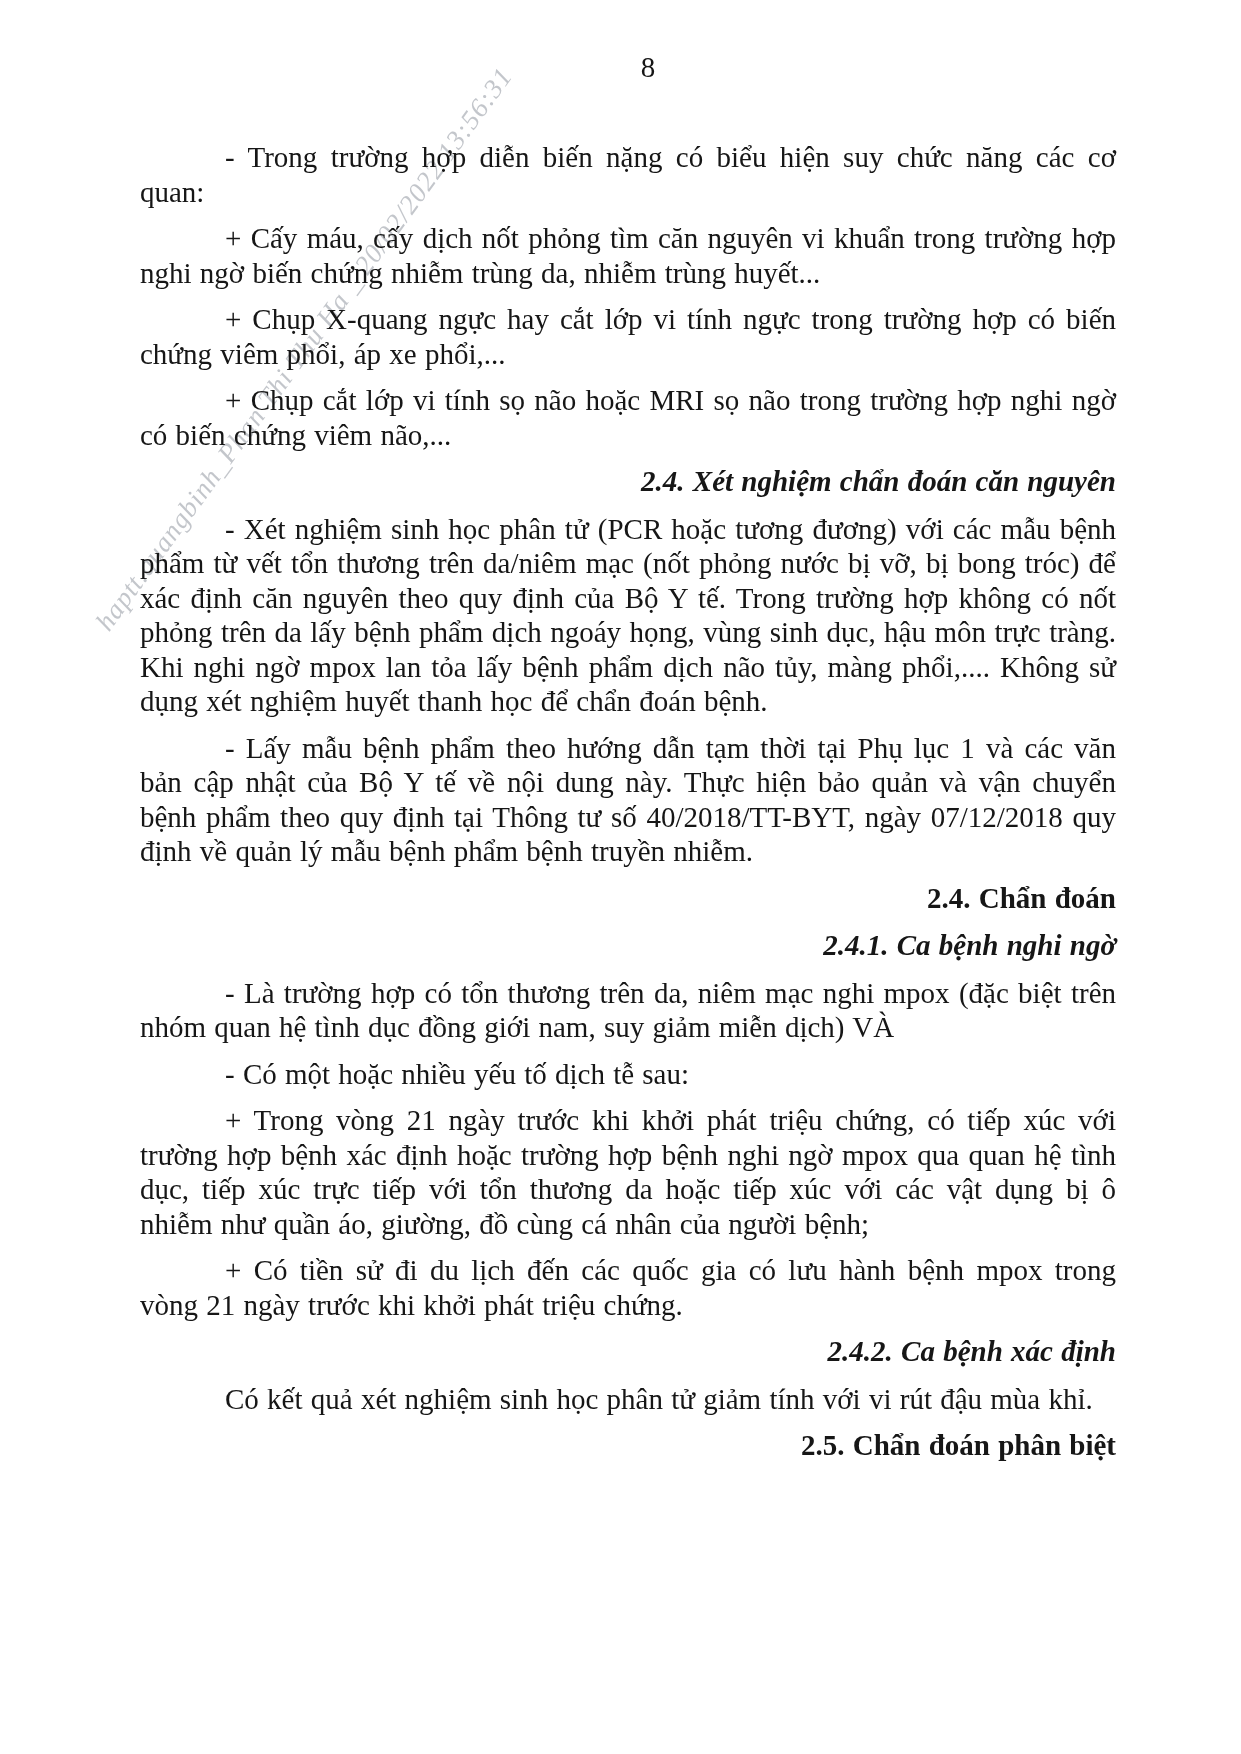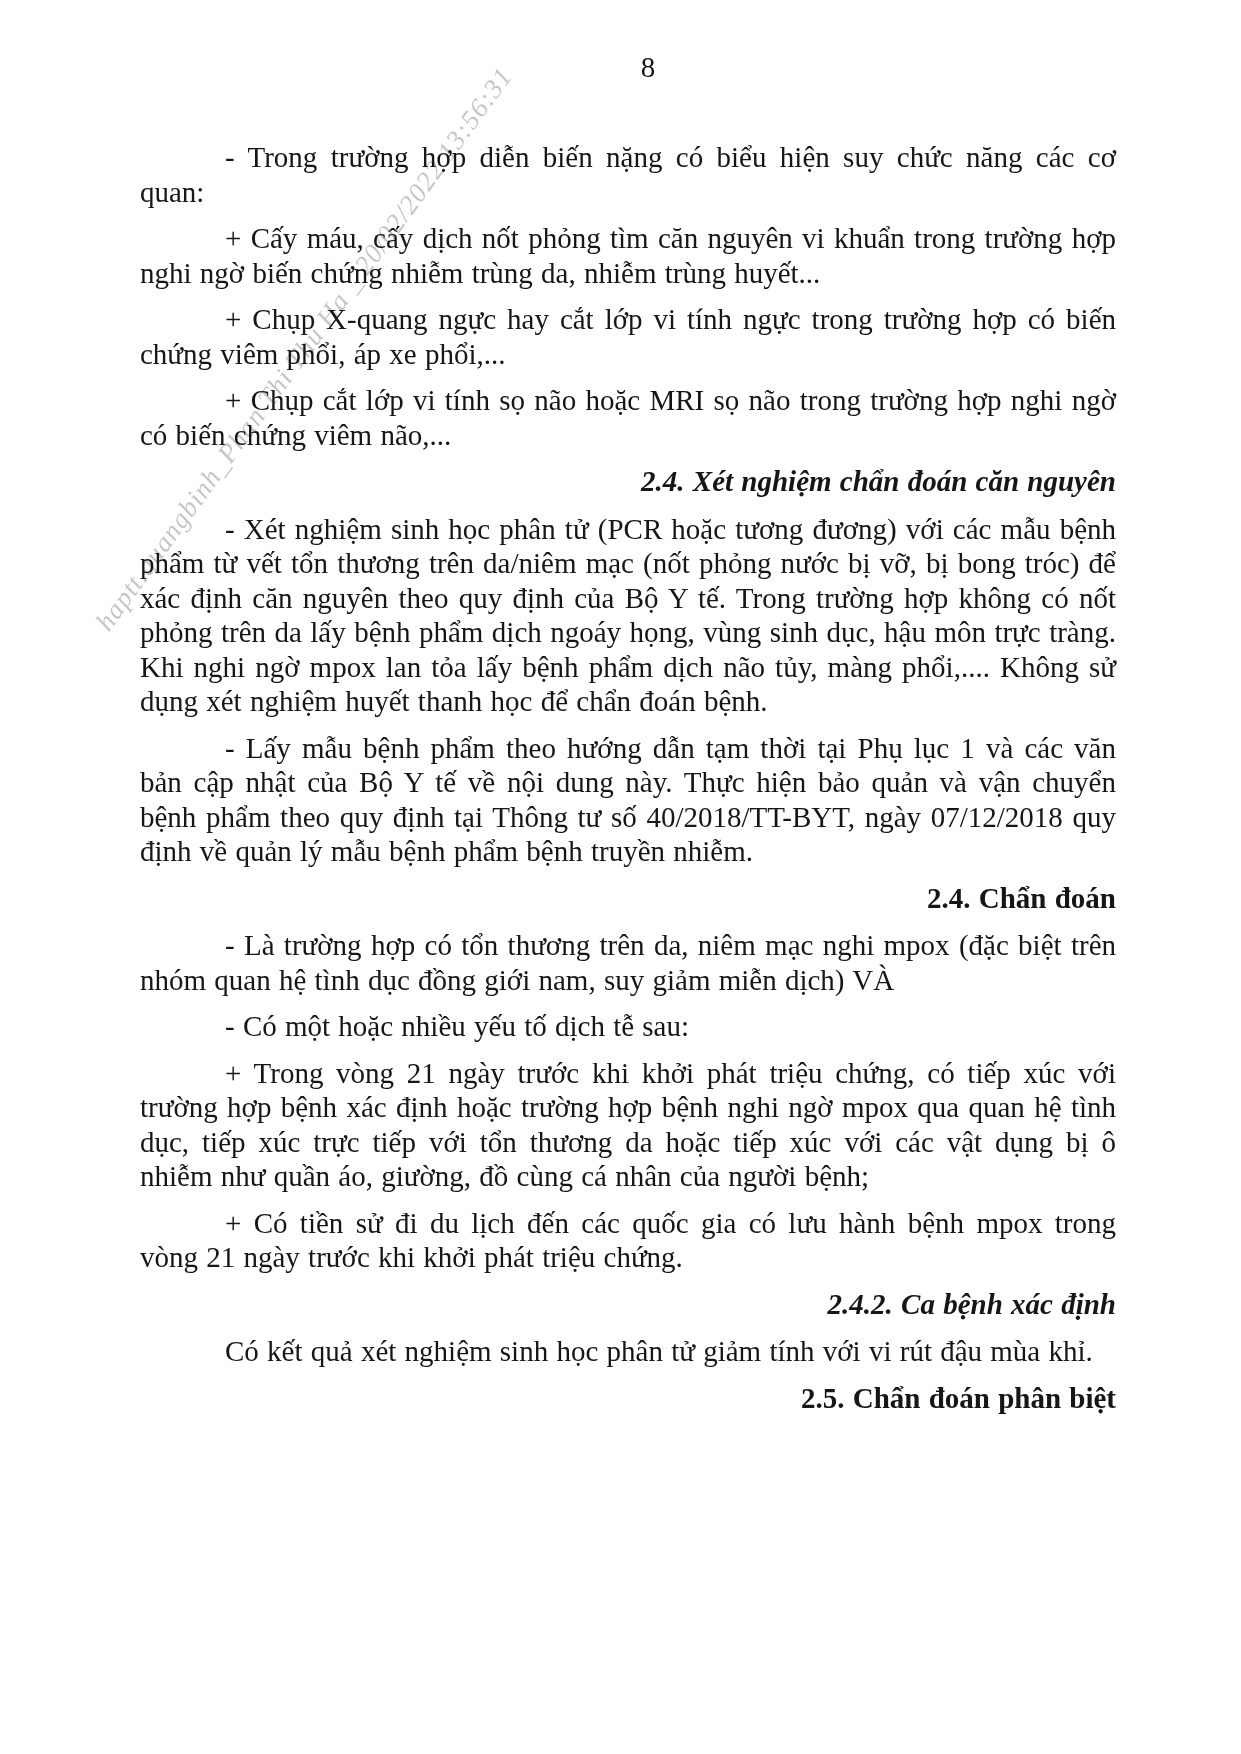--- a/index.html
+++ b/index.html
@@ -75,20 +75,21 @@
     <p>- Trong trường hợp diễn biến nặng có biểu hiện suy chức năng các cơ quan:</p>
     <p>+ Cấy máu, cấy dịch nốt phỏng tìm căn nguyên vi khuẩn trong trường hợp nghi ngờ biến chứng nhiễm trùng da, nhiễm trùng huyết...</p>
     <p>+ Chụp X-quang ngực hay cắt lớp vi tính ngực trong trường hợp có biến chứng viêm phổi, áp xe phổi,...</p>
     <p>+ Chụp cắt lớp vi tính sọ não hoặc MRI sọ não trong trường hợp nghi ngờ có biến chứng viêm não,...</p>
 
     <p class="h-bi">2.4. Xét nghiệm chẩn đoán căn nguyên</p>
     <p>- Xét nghiệm sinh học phân tử (PCR hoặc tương đương) với các mẫu bệnh phẩm từ vết tổn thương trên da/niêm mạc (nốt phỏng nước bị vỡ, bị bong tróc) để xác định căn nguyên theo quy định của Bộ Y tế. Trong trường hợp không có nốt phỏng trên da lấy bệnh phẩm dịch ngoáy họng, vùng sinh dục, hậu môn trực tràng. Khi nghi ngờ mpox lan tỏa lấy bệnh phẩm dịch não tủy, màng phổi,.... Không sử dụng xét nghiệm huyết thanh học để chẩn đoán bệnh.</p>
     <p>- Lấy mẫu bệnh phẩm theo hướng dẫn tạm thời tại Phụ lục 1 và các văn bản cập nhật của Bộ Y tế về nội dung này. Thực hiện bảo quản và vận chuyển bệnh phẩm theo quy định tại Thông tư số 40/2018/TT-BYT, ngày 07/12/2018 quy định về quản lý mẫu bệnh phẩm bệnh truyền nhiễm.</p>
 
     <p class="h-b">2.4. Chẩn đoán</p>
+    <p class="h-bi">2.4.1. Ca bệnh nghi ngờ</p>
     <p>- Là trường hợp có tổn thương trên da, niêm mạc nghi mpox (đặc biệt trên nhóm quan hệ tình dục đồng giới nam, suy giảm miễn dịch) VÀ</p>
     <p>- Có một hoặc nhiều yếu tố dịch tễ sau:</p>
     <p>+ Trong vòng 21 ngày trước khi khởi phát triệu chứng, có tiếp xúc với trường hợp bệnh xác định hoặc trường hợp bệnh nghi ngờ mpox qua quan hệ tình dục, tiếp xúc trực tiếp với tổn thương da hoặc tiếp xúc với các vật dụng bị ô nhiễm như quần áo, giường, đồ cùng cá nhân của người bệnh;</p>
     <p>+ Có tiền sử đi du lịch đến các quốc gia có lưu hành bệnh mpox trong vòng 21 ngày trước khi khởi phát triệu chứng.</p>
 
     <p class="h-bi">2.4.2. Ca bệnh xác định</p>
     <p>Có kết quả xét nghiệm sinh học phân tử giảm tính với vi rút đậu mùa khỉ.</p>
 
     <p class="h-b">2.5. Chẩn đoán phân biệt</p>
   </div>

